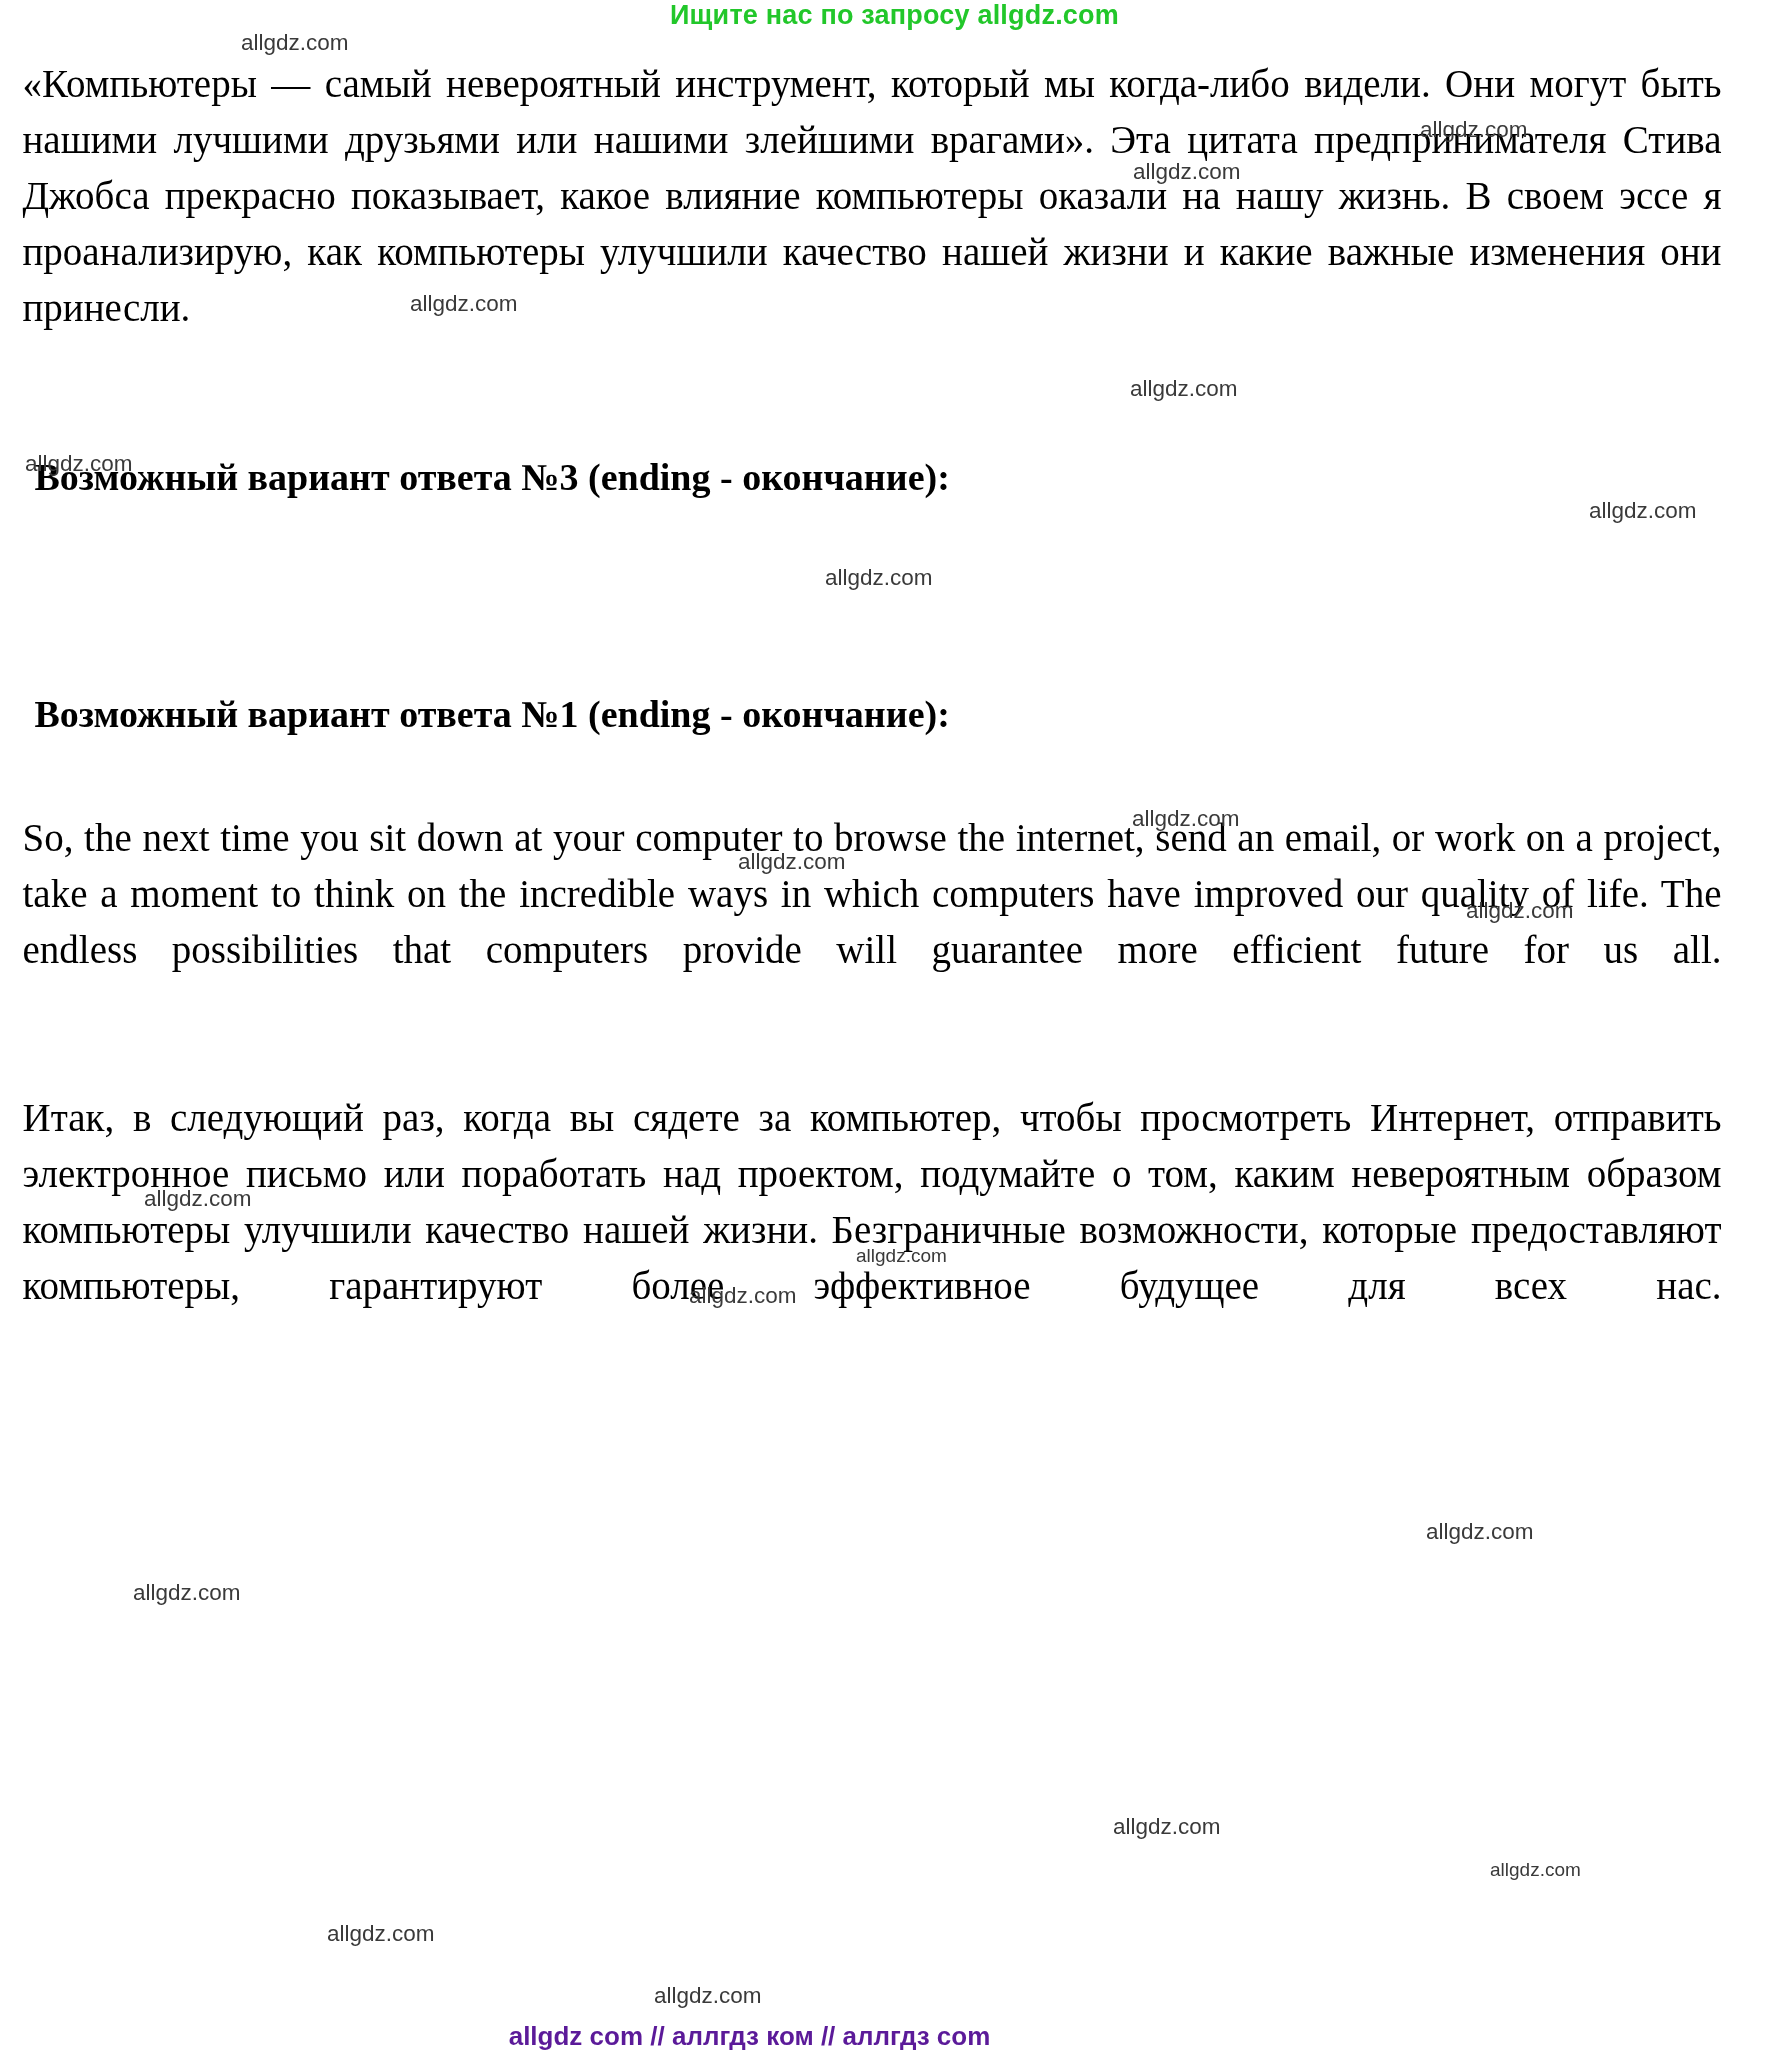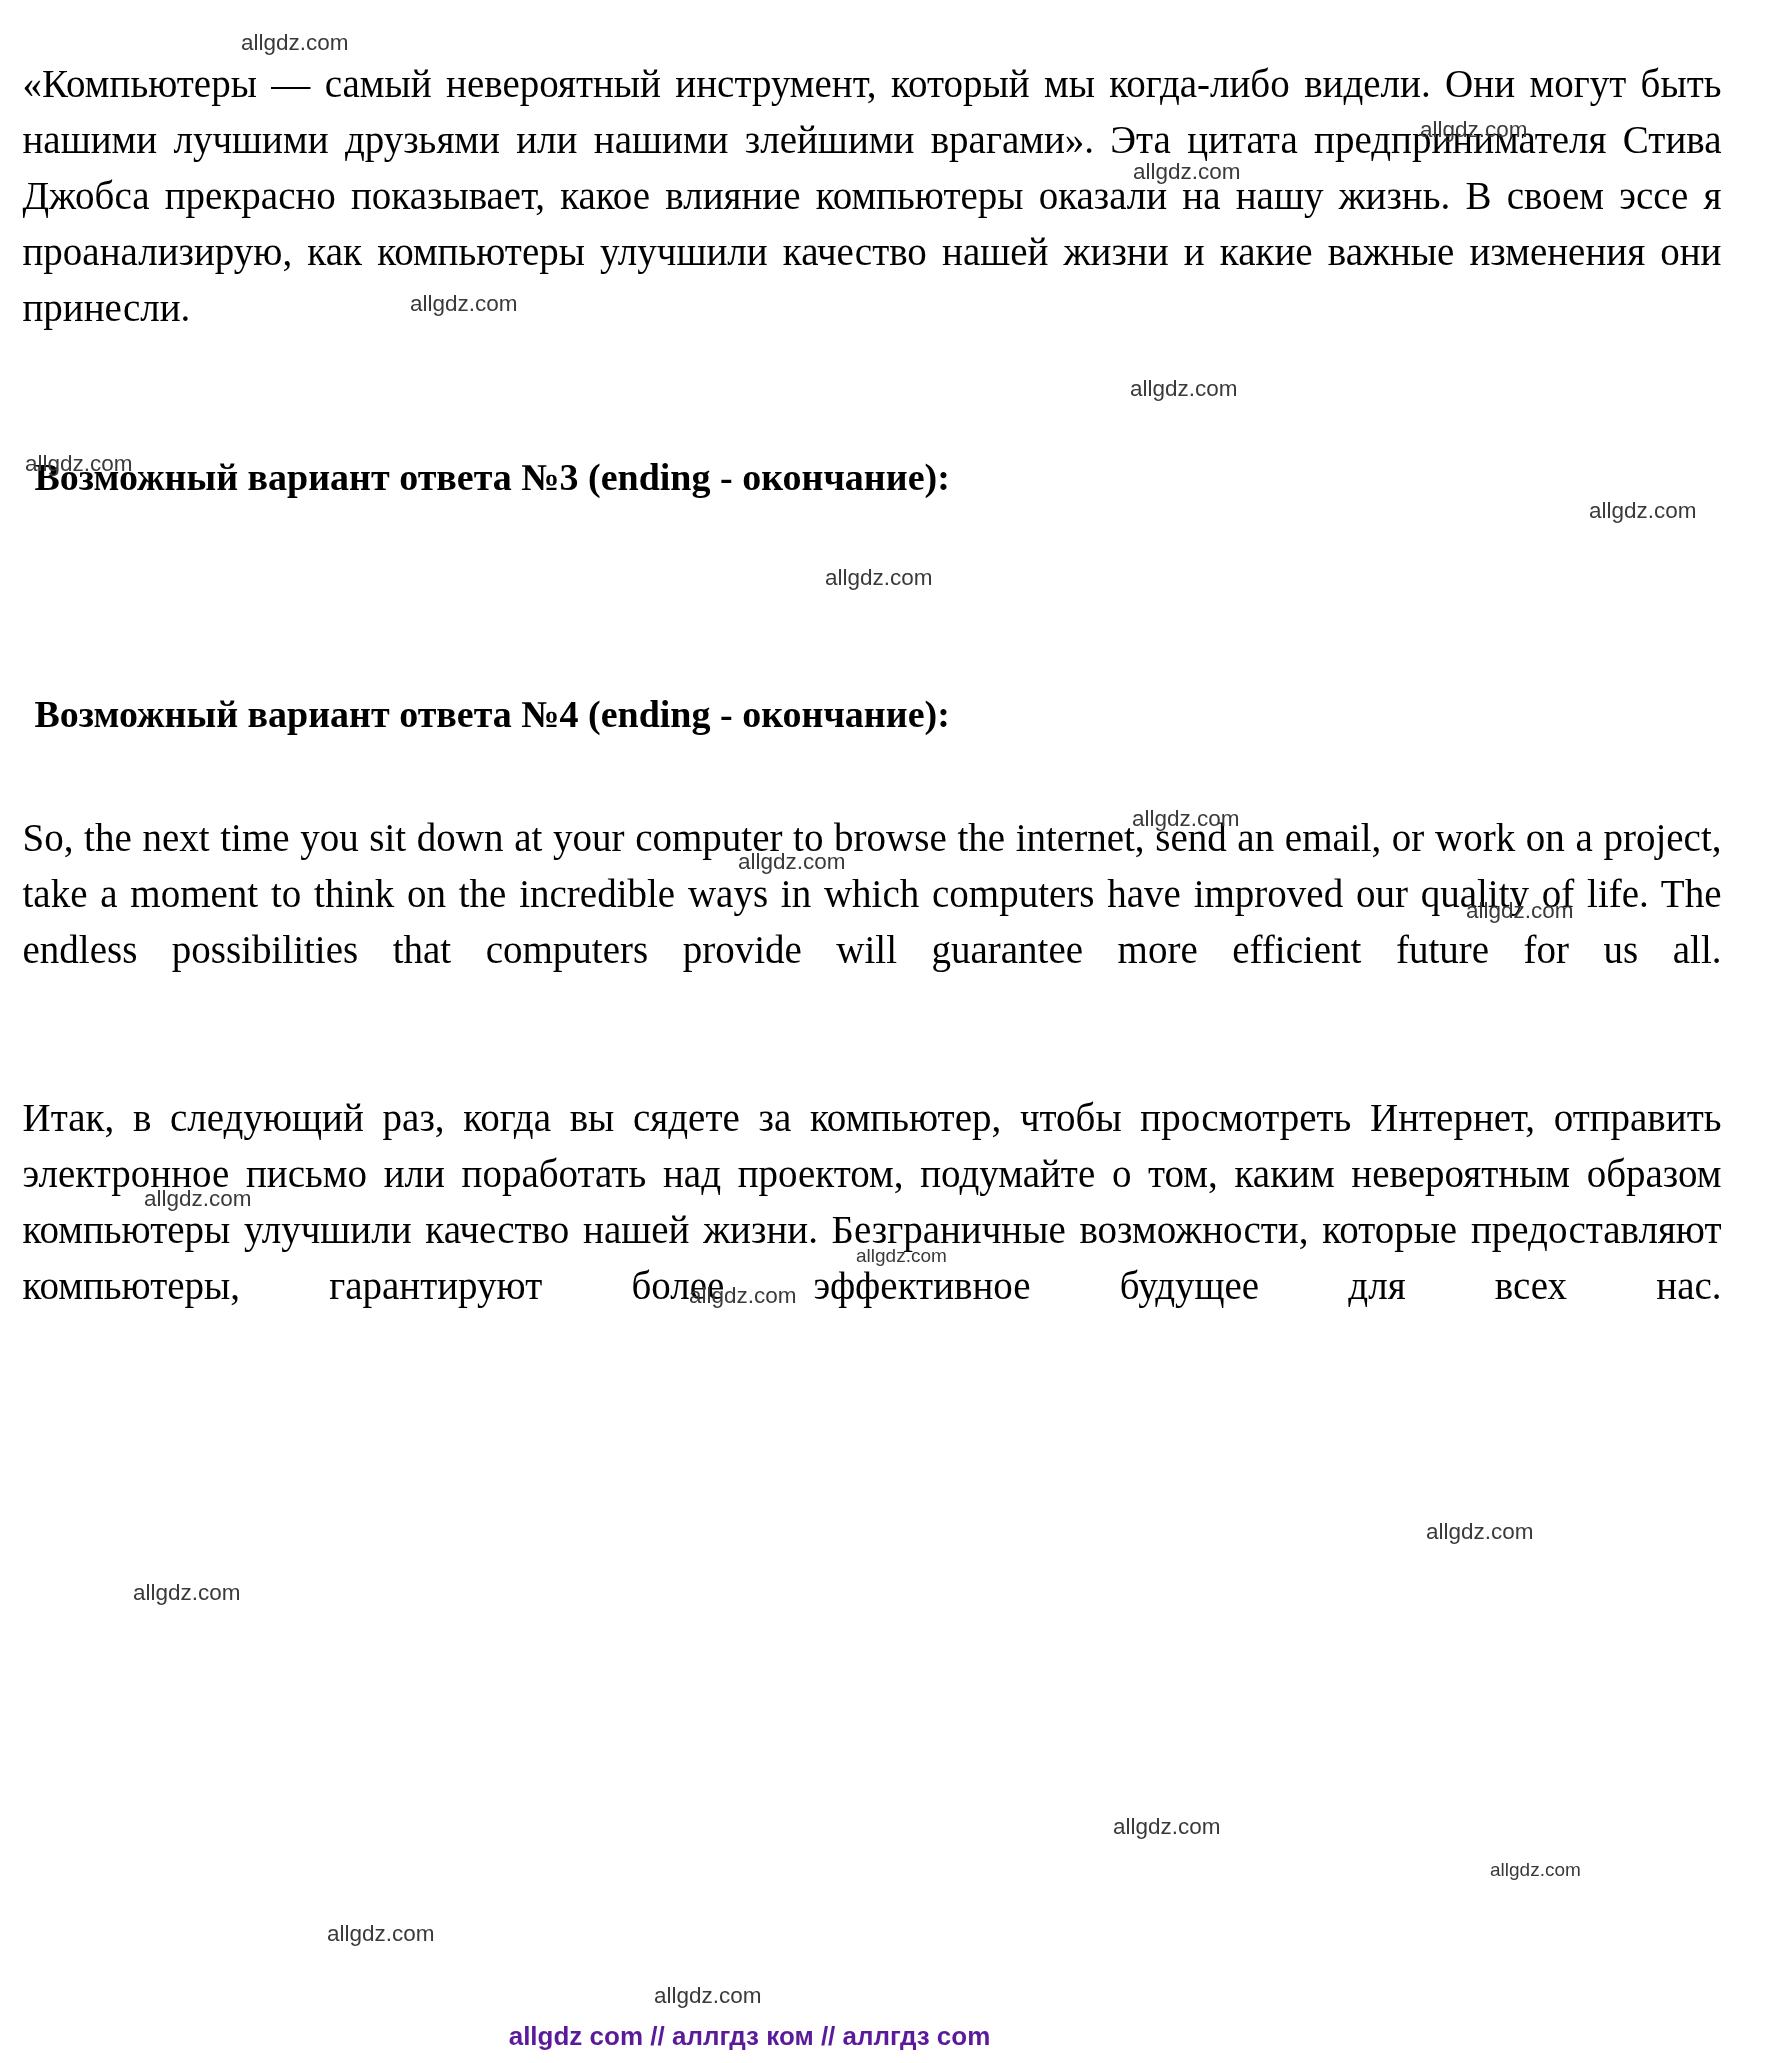--- a/index.html
+++ b/index.html
@@ -98,38 +98,39 @@
     font-weight: 600;
     line-height: 29px;
     white-space: nowrap;
   }
 </style>
 </head>
 <body>
 
 <div id="page">
 
+  <div class="promo-bar" style="color: rgb(34, 199, 42);">Ищите нас по запросу allgdz.com</div>
 
   <div class="content">
 
     <p class="para">«Компьютеры — самый невероятный инструмент, который мы когда-либо видели. Они могут быть нашими лучшими друзьями или нашими злейшими врагами». Эта цитата предпринимателя Стива Джобса прекрасно показывает, какое влияние компьютеры оказали на нашу жизнь. В своем эссе я проанализирую, как компьютеры улучшили качество нашей жизни и какие важные изменения они принесли.</p>
 
     <div class="gap-m"></div>
 
     <h2 class="section-head">Возможный вариант ответа №3 (ending - окончание):</h2>
 
     <div class="gap-l"></div>
 
 
     <div class="gap-l"></div>
 
 
     <div class="gap-m"></div>
 
-    <h2 class="section-head">Возможный вариант ответа №4 (ending - окончание):</h2>
+    <h2 class="section-head">Возможный вариант ответа №1 (ending - окончание):</h2>
 
     <div class="gap-l"></div>
 
     <p class="para">So, the next time you sit down at your computer to browse the internet, send an email, or work on a project, take a moment to think on the incredible ways in which computers have improved our quality of life. The endless possibilities that computers provide will guarantee more efficient future for us all.</p>
 
     <div class="gap-l"></div>
 
     <p class="para">Итак, в следующий раз, когда вы сядете за компьютер, чтобы просмотреть Интернет, отправить электронное письмо или поработать над проектом, подумайте о том, каким невероятным образом компьютеры улучшили качество нашей жизни. Безграничные возможности, которые предоставляют компьютеры, гарантируют более эффективное будущее для всех нас.</p>
 
   </div>

